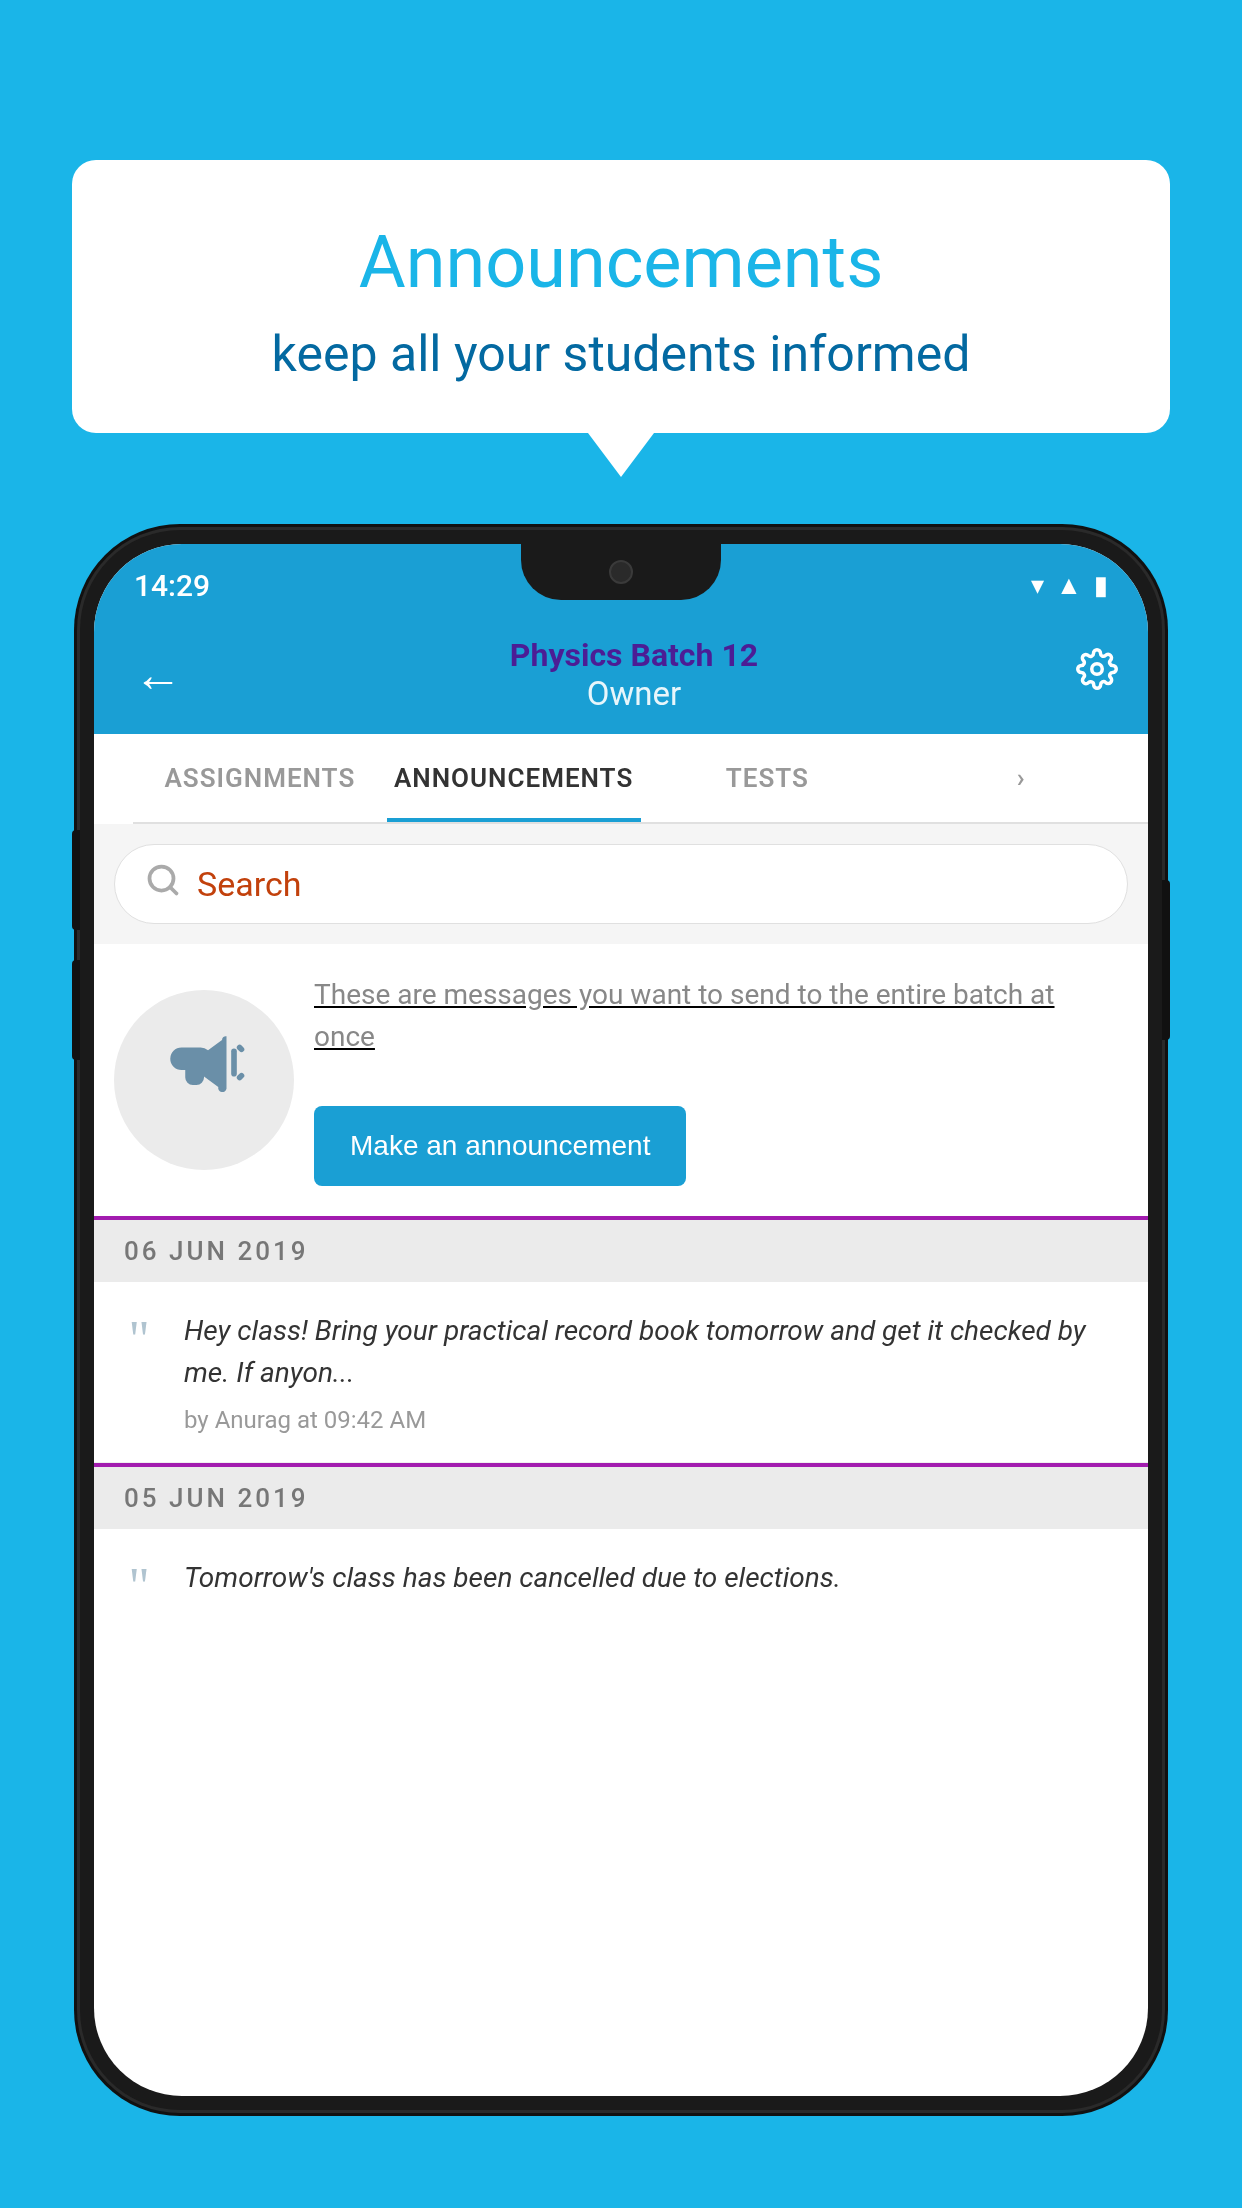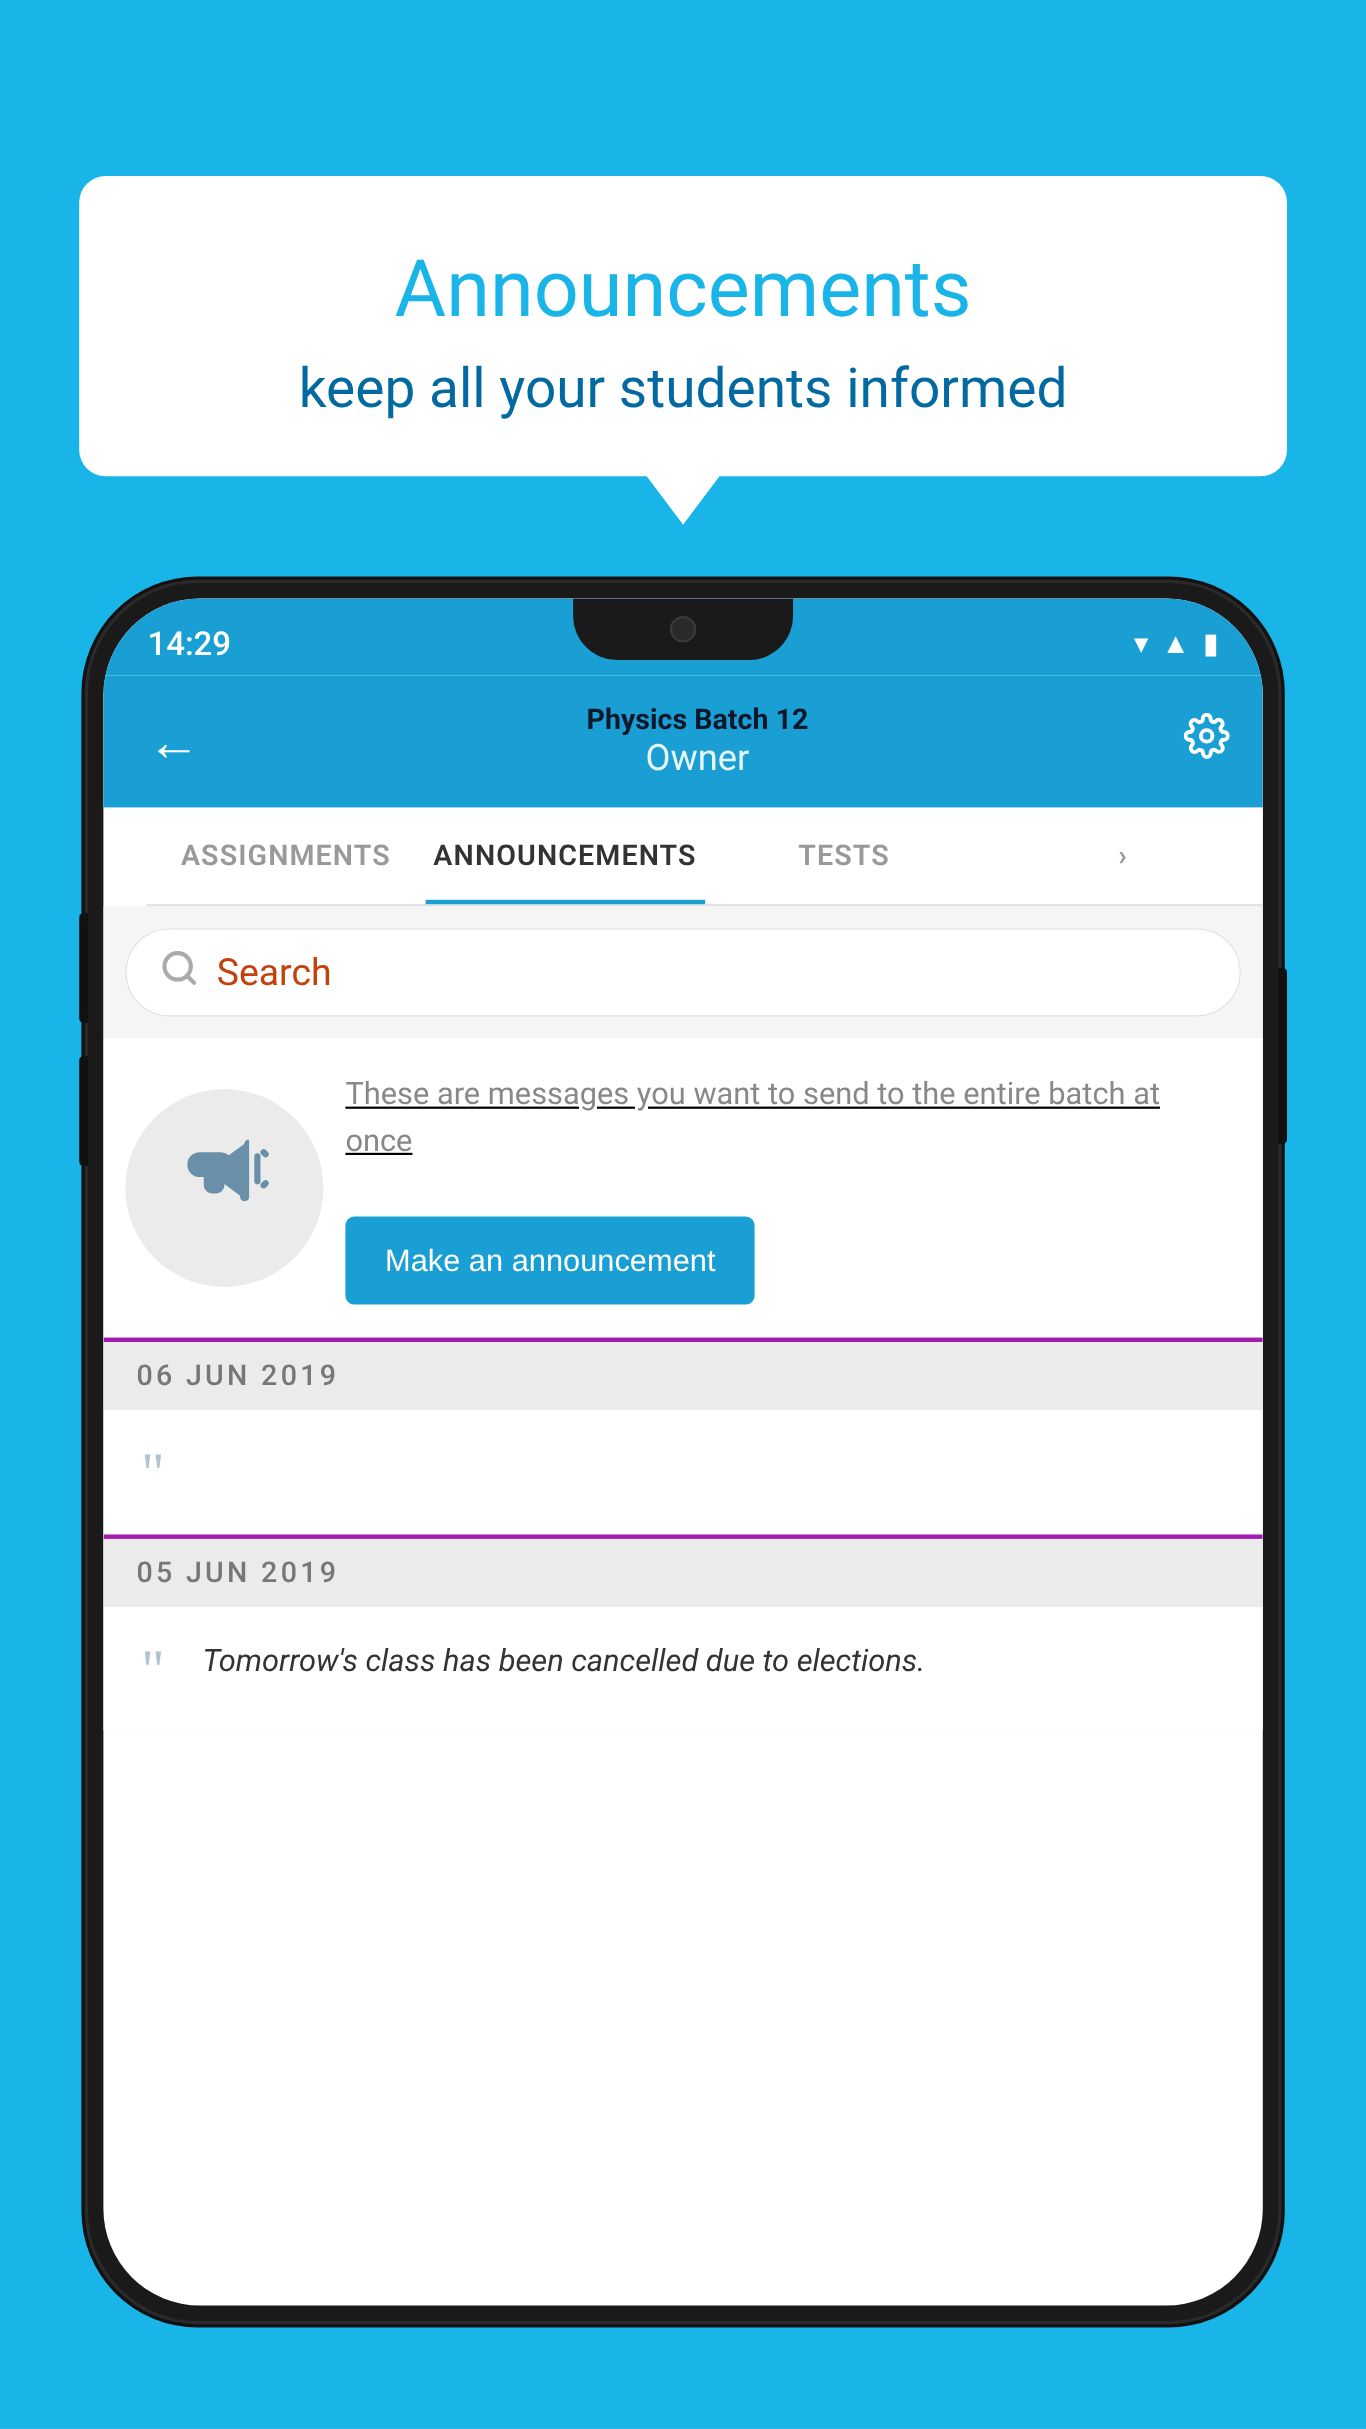--- a/index.html
+++ b/index.html
@@ -186,22 +186,22 @@
       cursor: pointer;
       padding: 10px;
     }
 
     .header-title-area {
       flex: 1;
       text-align: center;
     }
 
     .header-title {
-      color: #0f172a;
-      font-size: 26px;
+      color: #4c1d95;
+      font-size: 32px;
       font-weight: 700;
     }
 
     .header-subtitle {
       color: rgba(255,255,255,0.9);
       font-size: 33px;
       font-weight: 400;
     }
 
     .settings-btn {
@@ -475,20 +475,24 @@
             <button class="make-announcement-btn">Make an announcement</button>
           </div>
         </div>
 
         <div class="date-separator">
           <span>06  JUN  2019</span>
         </div>
 
         <div class="announcement-item">
           <div class="quote-icon">"</div>
+          <div class="announcement-text">
+            <div class="announcement-message">Hey class! Bring your practical record book tomorrow and get it checked by me. If anyon...</div>
+            <div class="announcement-meta">by Anurag at 09:42 AM</div>
+          </div>
         </div>
 
         <div class="date-separator">
           <span>05  JUN  2019</span>
         </div>
 
         <div class="announcement-item2">
           <div class="quote-icon">"</div>
           <div class="announcement-text">
             <div class="announcement-message">Tomorrow's class has been cancelled due to elections.</div>

